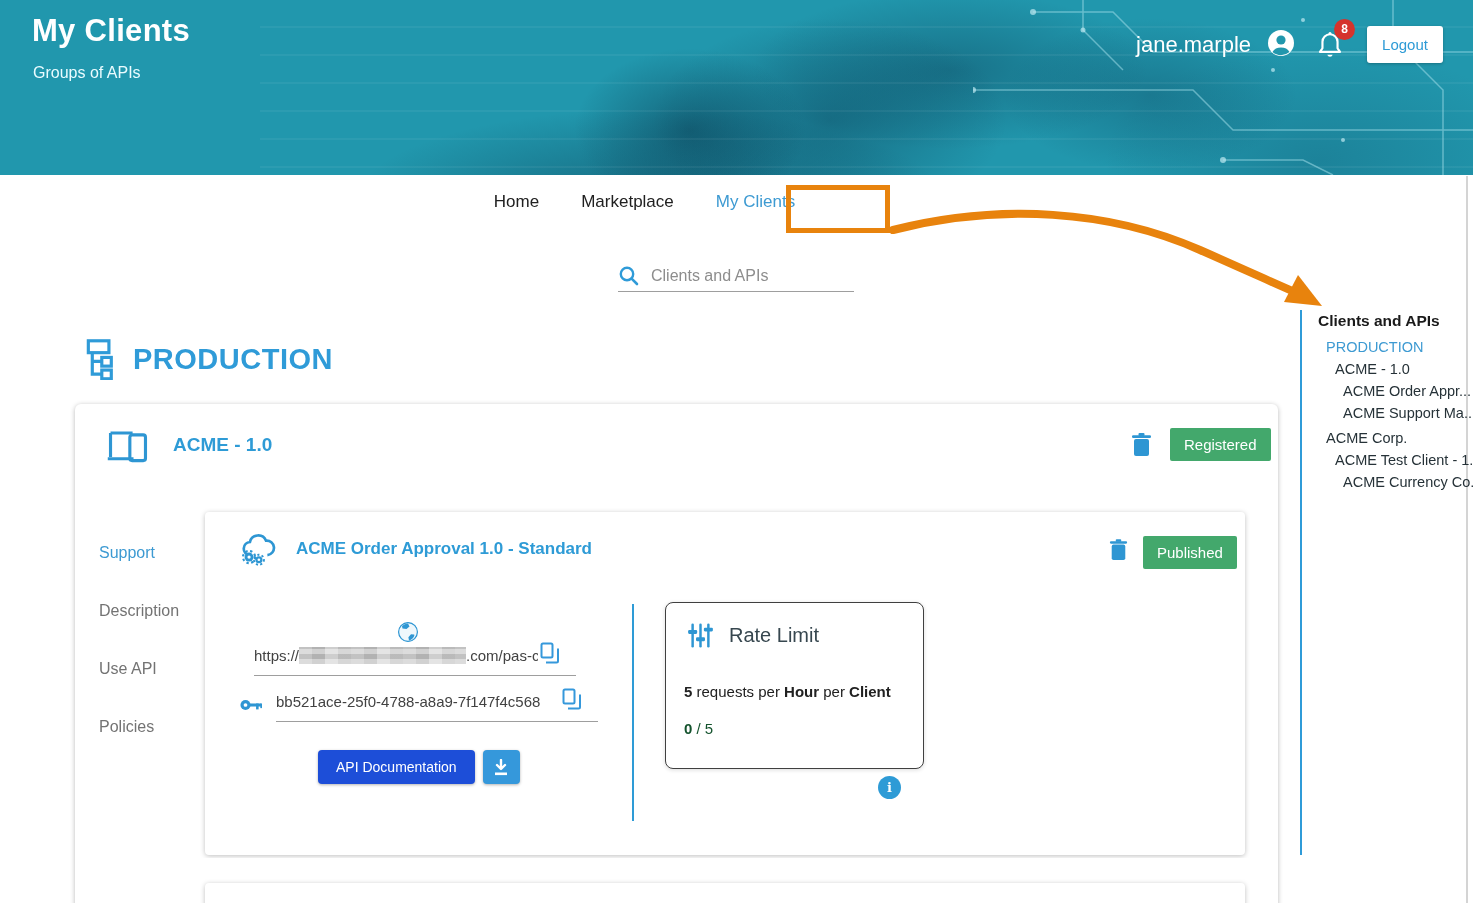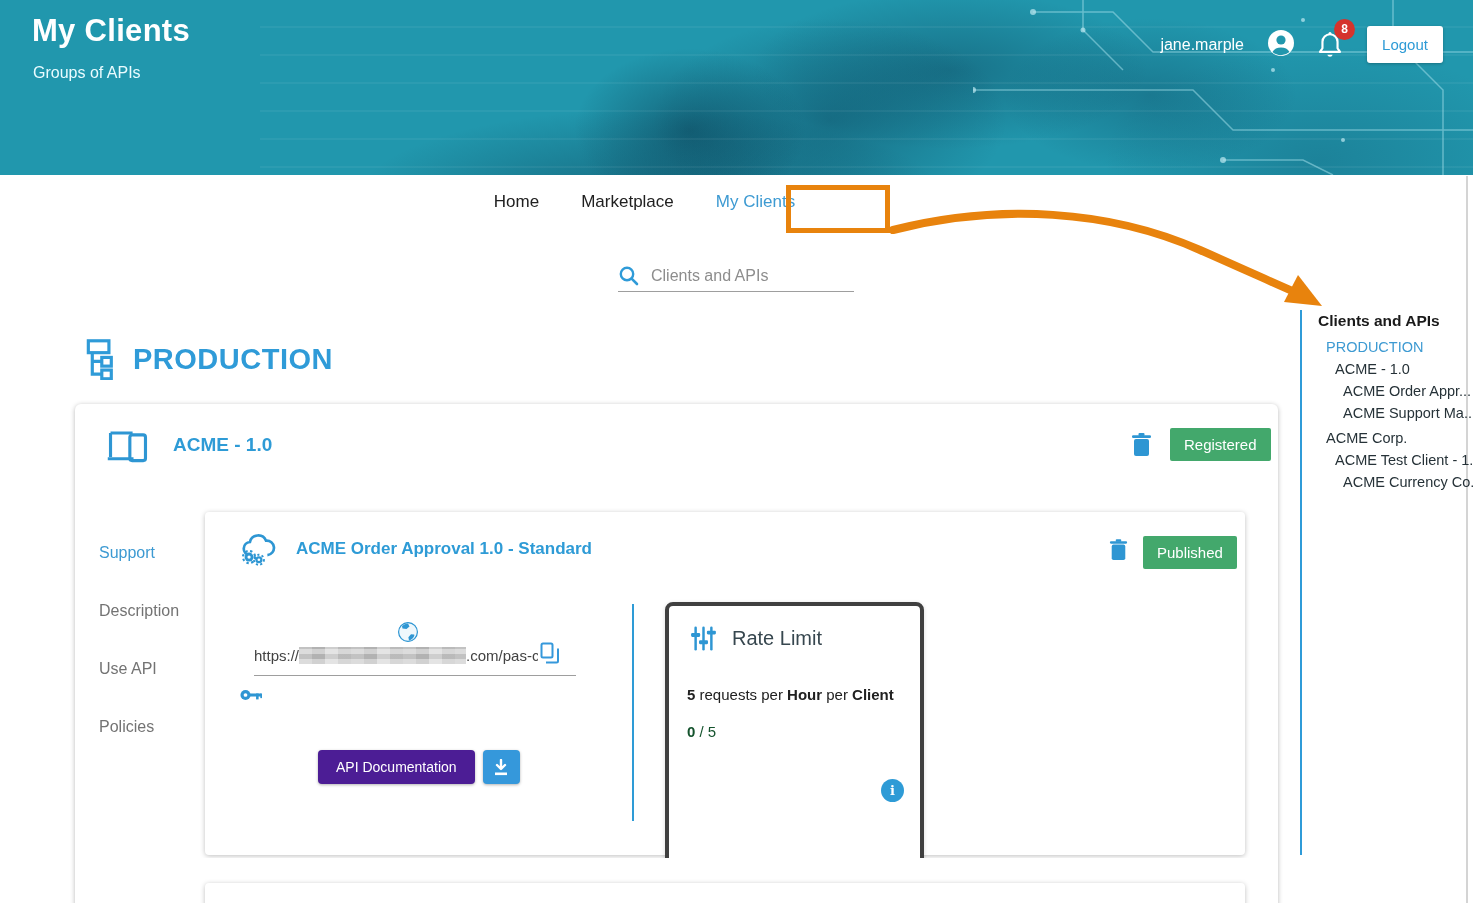--- a/index.html
+++ b/index.html
@@ -24,21 +24,21 @@
       radial-gradient(ellipse 300px 160px at 1050px 160px, rgba(16,78,104,.28), transparent 72%);
   }
   .header-streaks {
     position:absolute; left:260px; top:0; width:1213px; height:175px; opacity:.5;
     background:repeating-linear-gradient(180deg, transparent 0 26px, rgba(255,255,255,.10) 26px 28px);
   }
   .header-circuit { position:absolute; right:0; top:0; }
   .header-title { position:absolute; left:32px; top:13px; font-size:31px; font-weight:bold; color:#ffffff; letter-spacing:.3px; }
   .header-subtitle { position:absolute; left:33px; top:64px; font-size:16px; color:#eafcff; }
   .user-area { position:absolute; right:30px; top:26px; display:flex; align-items:center; }
-  .username { color:#ffffff; font-size:16px; margin-right:23px; }
+  .username { color:#ffffff; font-size:22px; margin-right:16px; }
   .bell-wrap { position:relative; margin:0 24px 0 22px; width:26px; height:28px; cursor:pointer; }
   .badge {
     position:absolute; right:-12px; top:-12px; width:21px; height:21px; border-radius:50%;
     background:#d5332c; color:#fff; font-size:12px; font-weight:bold;
     display:flex; align-items:center; justify-content:center;
   }
   .logout-btn {
     width:76px; height:37px; background:#ffffff; border:none; border-radius:3px;
     color:#2e9bd6; font-size:15px; font-family:inherit; cursor:pointer;
     box-shadow:0 1px 3px rgba(0,0,0,.25);
@@ -95,31 +95,31 @@
   .field-text { font-size:15px; color:#424242; white-space:nowrap; overflow:hidden; width:284px; }
   .blur-block {
     display:inline-block; width:167px; height:17px; vertical-align:-3px;
     background:
       repeating-linear-gradient(0deg, rgba(255,255,255,.35) 0 5px, rgba(0,0,0,.04) 5px 10px),
       repeating-linear-gradient(90deg,#cacaca 0 13px,#b9b9b9 13px 26px,#d6d6d6 26px 39px,#c2c2c2 39px 52px);
   }
   .copy-btn { cursor:pointer; margin-left:2px; flex:0 0 auto; }
   .btn-row { position:absolute; left:113px; top:238px; display:flex; gap:8px; }
   .doc-btn {
-    height:34px; padding:0 18px; background:#4c1d95; color:#fff; border:none; border-radius:4px;
+    height:34px; padding:0 18px; background:#1d4ed8; color:#fff; border:none; border-radius:4px;
     font-size:14px; font-family:inherit; cursor:pointer; box-shadow:0 1px 3px rgba(0,0,0,.3);
   }
   .dl-btn {
     width:37px; height:34px; background:#3598db; border:none; border-radius:4px; cursor:pointer;
     display:flex; align-items:center; justify-content:center; box-shadow:0 1px 3px rgba(0,0,0,.3);
   }
   .v-divider { position:absolute; left:427px; top:92px; width:2px; height:217px; background:#2e9bd6; }
   .rate-card {
-    position:absolute; left:460px; top:90px; width:259px; height:281px;
-    background:#fff; border:4px solid #404040; border-radius:8px; box-shadow:0 1px 4px rgba(0,0,0,.14);
+    position:absolute; left:460px; top:90px; width:259px; height:167px;
+    background:#fff; border:1px solid #404040; border-radius:8px; box-shadow:0 1px 4px rgba(0,0,0,.14);
   }
   .rate-header { position:absolute; left:21px; top:19px; display:flex; align-items:center; gap:15px; }
   .rate-title { font-size:20px; color:#37474f; }
   .rate-sentence { position:absolute; left:18px; top:80px; font-size:15px; color:#212121; }
   .rate-usage { position:absolute; left:18px; top:117px; font-size:15px; color:#14532d; }
   .info-btn {
     position:absolute; left:212px; top:173px; width:23px; height:23px; border-radius:50%;
     background:#2e9bd6; color:#fff; font-size:13px; font-weight:bold; font-family:"DejaVu Serif", serif;
     display:flex; align-items:center; justify-content:center; cursor:pointer;
   }
@@ -296,20 +296,29 @@
 
     <div class="field-row row-key">
       <span style="display:flex;">
         <svg width="22" height="14" viewBox="0 0 26 14">
           <circle cx="6.5" cy="7" r="6" fill="#2e96d3"></circle>
           <circle cx="6.5" cy="7" r="2.2" fill="#ffffff"></circle>
           <rect x="11" y="5.2" width="14" height="3.6" fill="#2e96d3"></rect>
           <rect x="19" y="5.2" width="3" height="7" fill="#2e96d3"></rect>
           <rect x="24" y="5.2" width="2" height="5.5" fill="#2e96d3"></rect>
         </svg>
+      </span>
+      <span class="field-line">
+        <span class="field-text">bb521ace-25f0-4788-a8a9-7f147f4c568</span>
+        <span class="copy-btn">
+          <svg width="19" height="22" viewBox="0 0 19 22">
+            <rect x="1.5" y="1.5" width="11" height="14" rx="1.5" fill="none" stroke="#3598db" stroke-width="2"></rect>
+            <path d="M6 20.5 h10.5 a1.5 1.5 0 0 0 1.5-1.5 V6.5" fill="none" stroke="#3598db" stroke-width="2"></path>
+          </svg>
+        </span>
       </span>
     </div>
 
     <div class="btn-row">
       <button class="doc-btn">API Documentation</button>
       <button class="dl-btn">
         <span style="display:flex;">
           <svg width="16" height="17" viewBox="0 0 16 17">
             <path d="M8 1 v8 M4 6 l4 4 4-4" fill="none" stroke="#ffffff" stroke-width="2.4" stroke-linecap="round" stroke-linejoin="round"></path>
             <rect x="2" y="13.5" width="12" height="2.6" fill="#ffffff"></rect>

